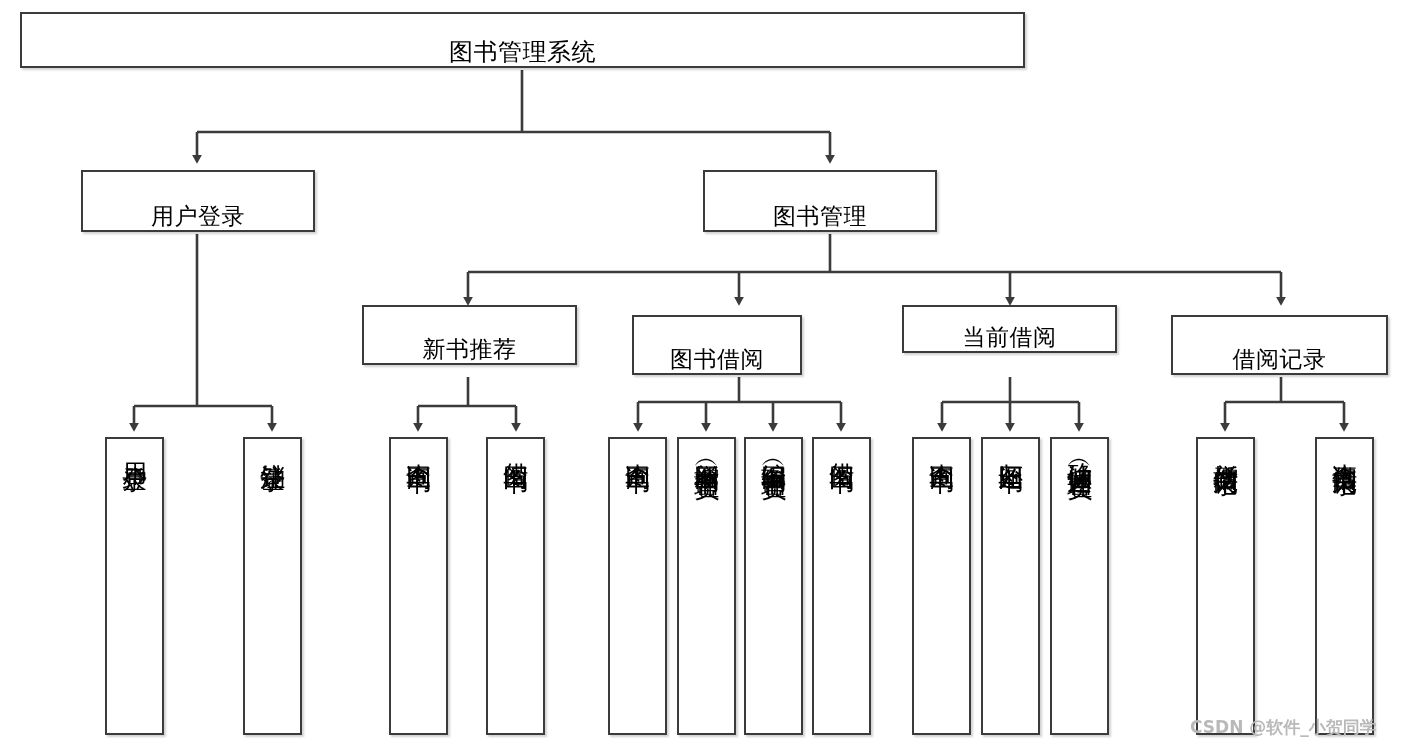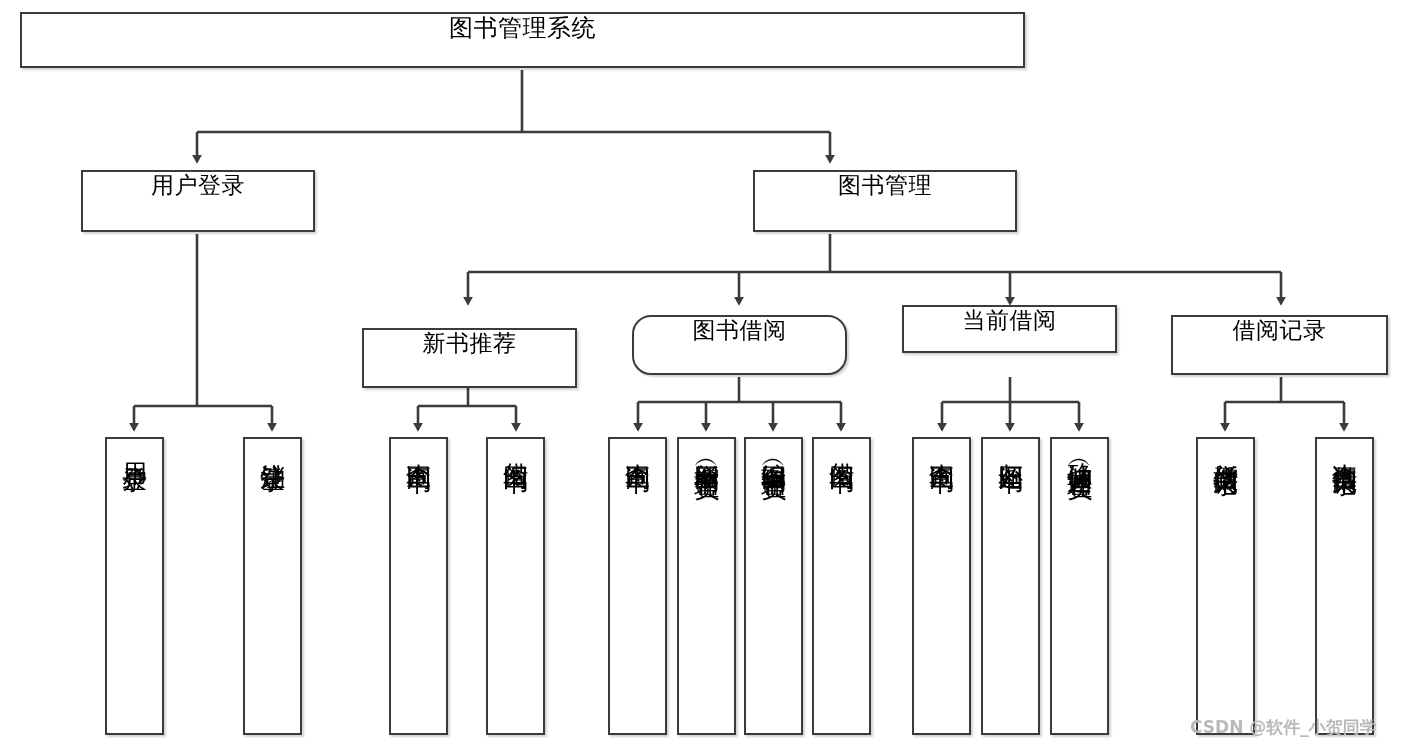--- a/index.html
+++ b/index.html
@@ -26,21 +26,21 @@
     height: 747px;
     pointer-events: none;
   }
   .node {
     position: absolute;
     box-sizing: border-box;
     background: #ffffff;
     border: 2px solid #3b3b3b;
     box-shadow: 2px 2px 2px rgba(0,0,0,0.18);
     display: flex;
-    align-items: flex-start;
+    align-items: flex-end;
     justify-content: center;
     color: #000000;
     z-index: 2;
   }
   .node .label {
     display: block;
     text-align: center;
     line-height: 1.18;
     white-space: nowrap;
   }
@@ -131,29 +131,29 @@
   </svg>
 
   <div class="node h root" style="left:20px; top:12px; width:1005px; height:56px;">
     <span class="label">图书管理系统</span>
   </div>
 
   <div class="node h" style="left:81px; top:170px; width:234px; height:62px;">
     <span class="label">用户登录</span>
   </div>
 
-  <div class="node h" style="left:753px; top:170px; width:264px; height:62px;">
+  <div class="node h" style="left:703px; top:170px; width:234px; height:62px;">
     <span class="label">图书管理</span>
   </div>
 
-  <div class="node h" style="left:362px; top:328px; width:215px; height:60px;">
+  <div class="node h" style="left:362px; top:305px; width:215px; height:60px;">
     <span class="label">新书推荐</span>
   </div>
 
-  <div class="node h" style="left:632px; top:315px; width:215px; height:60px;border-radius:19px;">
+  <div class="node h" style="left:632px; top:315px; width:170px; height:60px;">
     <span class="label">图书借阅</span>
   </div>
 
   <div class="node h" style="left:902px; top:305px; width:215px; height:48px;">
     <span class="label">当前借阅</span>
   </div>
 
   <div class="node h" style="left:1171px; top:315px; width:217px; height:60px;font-family:Liberation Serif, serif;">
     <span class="label">借阅记录</span>
   </div>

